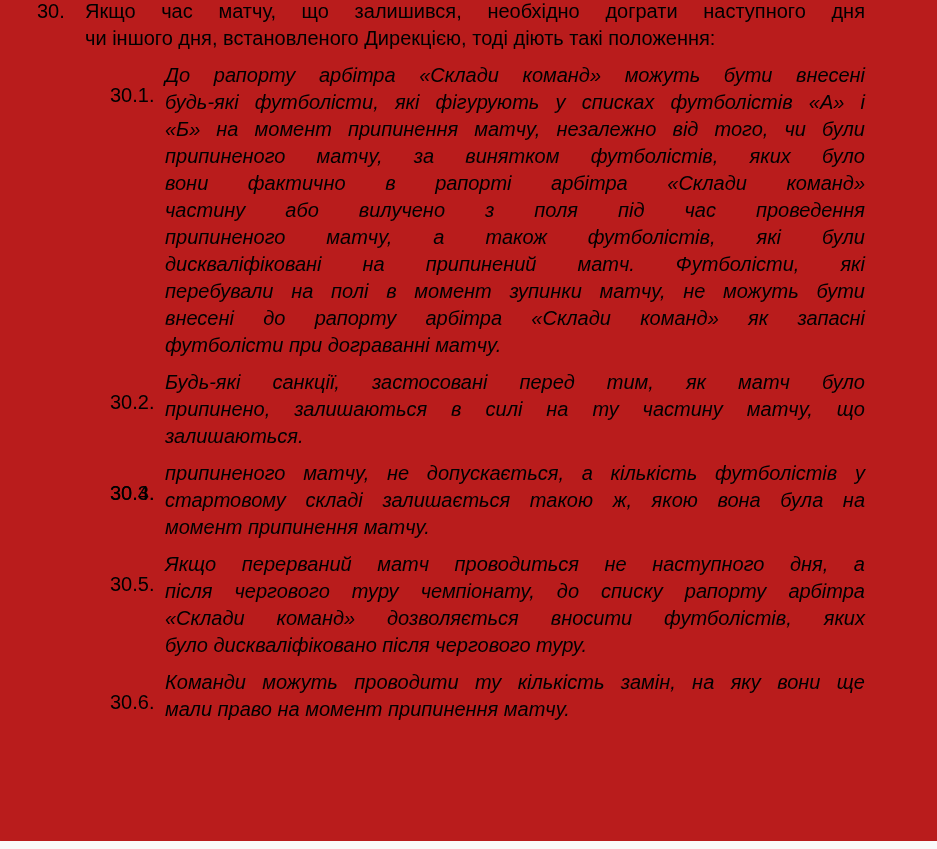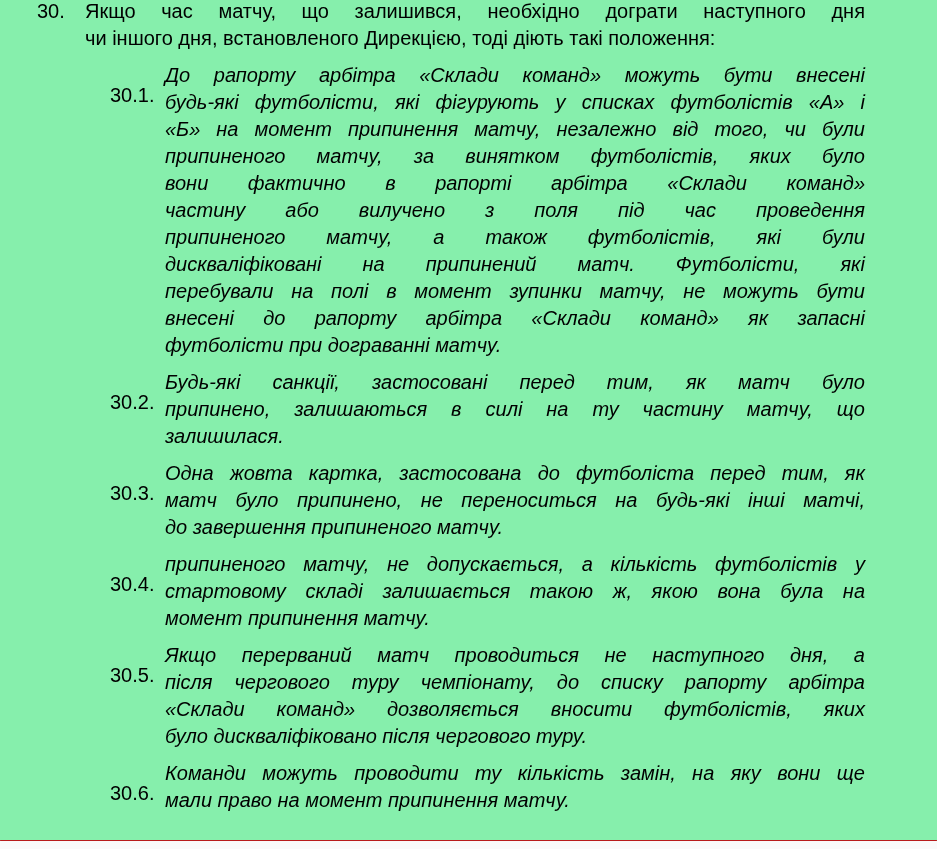--- a/index.html
+++ b/index.html
@@ -10,21 +10,21 @@
     overflow: hidden;
     background: #fafafa;
     font-family: "Liberation Sans", sans-serif;
   }
   .page {
     position: absolute;
     left: 0;
     top: 0;
     width: 937px;
     height: 840px;
-    background: #86efac;
+    background: #b91c1c;
     border-bottom: 7px solid #b91c1c;
     border-radius: 0 0 7px 7px;
   }
   .content {
     position: absolute;
     left: 0;
     top: -2px;
     width: 937px;
     color: #000000;
     font-size: 20px;
@@ -91,30 +91,25 @@
           <div class="line jl">перебували на полі в момент зупинки матчу, не можуть бути</div>
           <div class="line jl">внесені до рапорту арбітра «Склади команд» як запасні</div>
           <div class="line ll">футболісти при дограванні матчу.</div>
         </div>
       </div>
       <div class="row sub">
         <span class="num">30.2.</span>
         <div class="body">
           <div class="line jl">Будь-які санкції, застосовані перед тим, як матч було</div>
           <div class="line jl">припинено, залишаються в силі на ту частину матчу, що</div>
-          <div class="line ll">залишилася.</div>
+          <div class="line ll">залишаються.</div>
         </div>
       </div>
       <div class="row sub">
         <span class="num">30.3.</span>
-        <div class="body">
-          <div class="line jl">Одна жовта картка, застосована до футболіста перед тим, як</div>
-          <div class="line jl">матч було припинено, не переноситься на будь-які інші матчі,</div>
-          <div class="line ll">до завершення припиненого матчу.</div>
-        </div>
       </div>
       <div class="row sub">
         <span class="num">30.4.</span>
         <div class="body">
           <div class="line jl">припиненого матчу, не допускається, а кількість футболістів у</div>
           <div class="line jl">стартовому складі залишається такою ж, якою вона була на</div>
           <div class="line ll">момент припинення матчу.</div>
         </div>
       </div>
       <div class="row sub">

